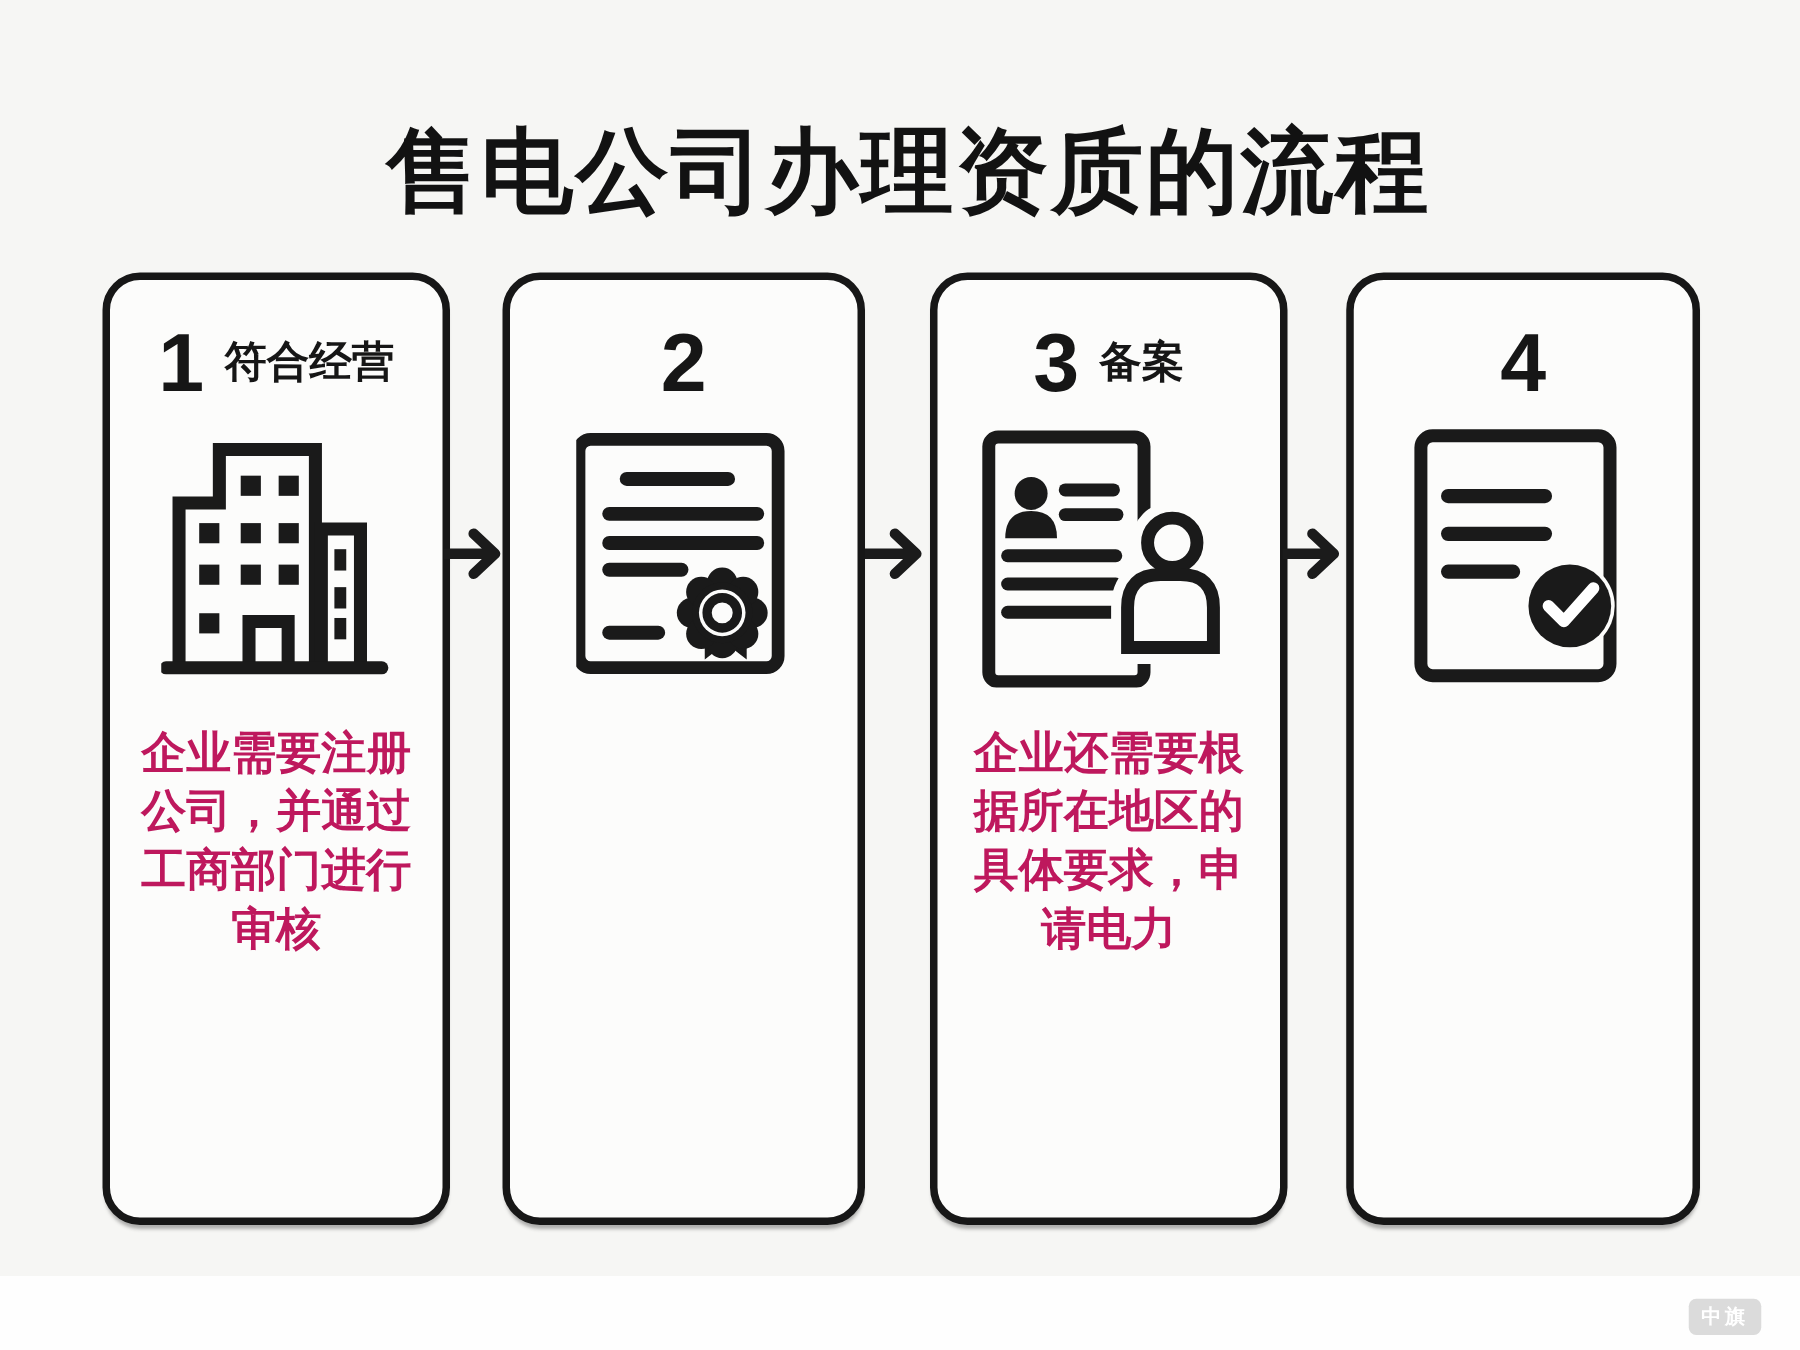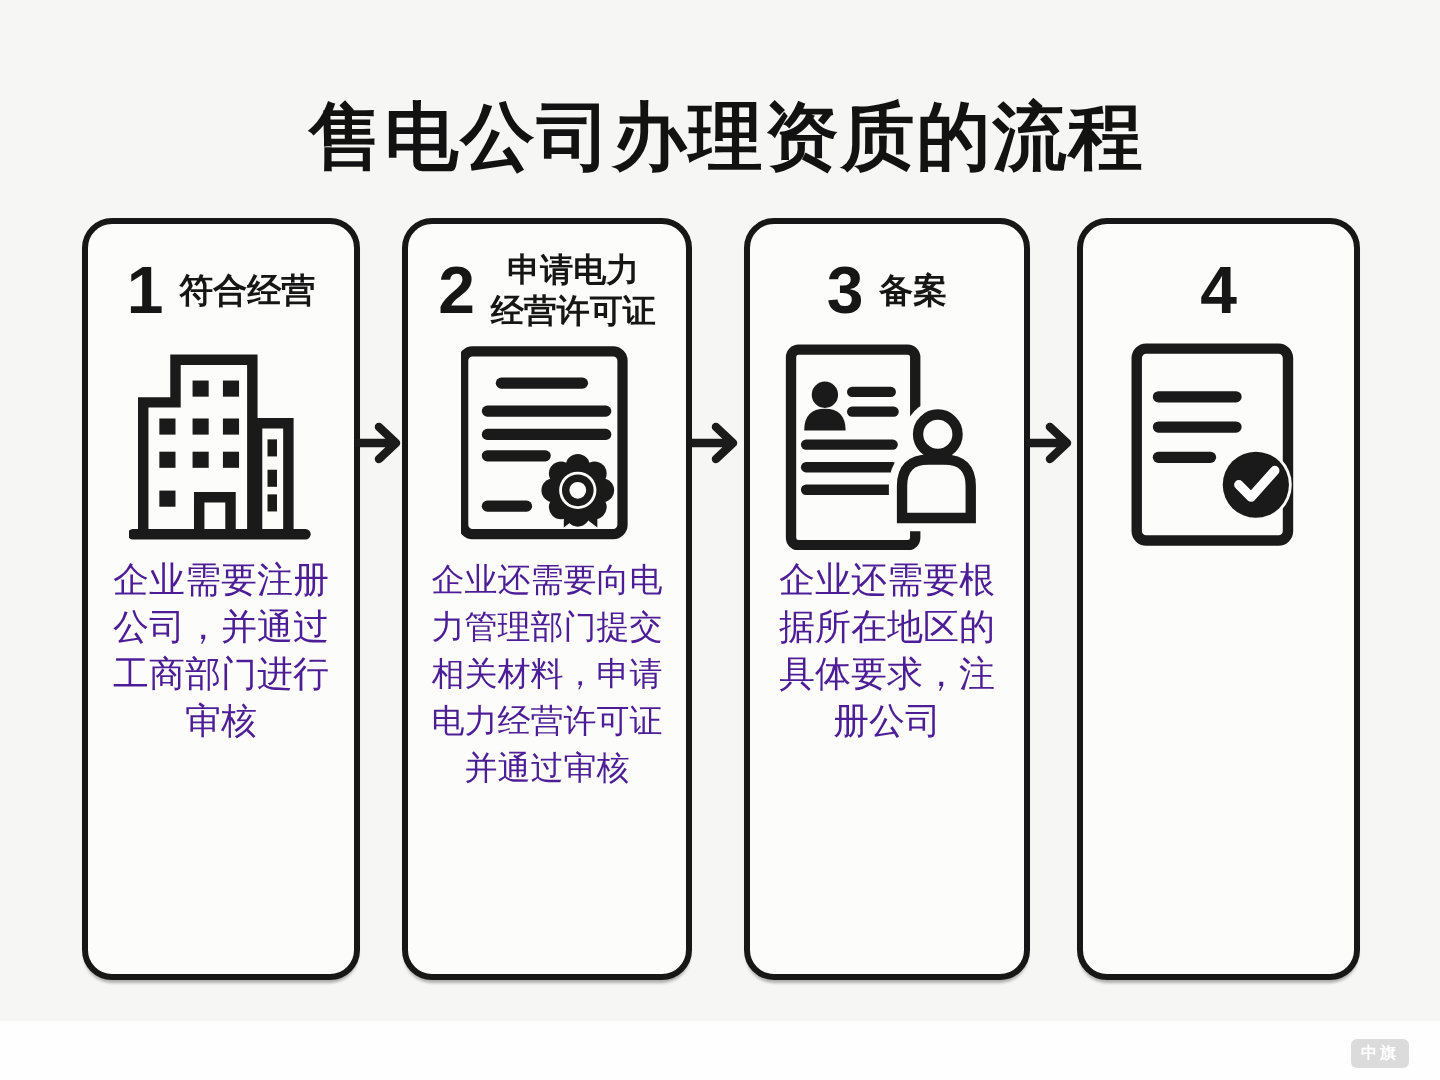--- a/index.html
+++ b/index.html
@@ -29,23 +29,23 @@
     display:flex; align-items:center; justify-content:center;
     gap:16px; height:112px; padding-top:20px;
   }
   .step-number { font-size:66px; font-weight:800; line-height:1; color:#161616; }
   .step-heading { text-align:center; font-size:34px; font-weight:900; line-height:1.25; color:#161616; }
   .card2 .step-heading, .card4 .step-heading { font-size:33px; }
   .icon-wrap {
     height:220px; display:flex; align-items:center; justify-content:center;
   }
   .body-text {
-    padding:0 16px;
-    font-size:36px; font-weight:400; line-height:47px;
-    text-align:center; color:#4c1d95;
+    margin-top:22px; padding:0 16px;
+    font-size:36px; font-weight:700; line-height:47px;
+    text-align:center; color:#be185d;
     word-break:break-all;
   }
   .card2 .body-text { font-size:33px; padding:0 20px; }
   .card3 .body-text { padding:0 22px; }
   .card4 .body-text { text-align:left; padding:0 20px; }
   .arrow { position:absolute; top:422px; width:52px; height:42px; }
   .arrow1 { left:355px; } .arrow2 { left:692px; } .arrow3 { left:1026px; }
   .watermark {
     position:absolute; left:1351px; top:1039px;
     width:58px; height:29px; border-radius:6px;
@@ -91,24 +91,20 @@
       </g>
       <path class="ink-stroke" stroke-width="11" stroke-linecap="round" d="M4,193 H186"></path>
     </svg>
   </div>
   <div class="body-text">企业需要注册公司，并通过工商部门进行审核</div>
 </div>
 
 <div class="card card2">
   <div class="step-header">
     <div class="step-number">2</div>
-    <div class="step-heading">
-      <div>申请电力</div>
-      <div>经营许可证</div>
-    </div>
   </div>
   <div class="icon-wrap">
     <svg width="173" height="205" viewBox="0 0 185 220">
       <rect class="ink-stroke" stroke-width="11" x="2" y="8" width="171" height="196" rx="10"></rect>
       <g class="ink-stroke" stroke-width="12" stroke-linecap="round">
         <path d="M43,42 H130"></path>
         <path d="M28,72 H155"></path>
         <path d="M28,97 H155"></path>
         <path d="M28,120 H90"></path>
         <path d="M28,174 H70"></path>
@@ -122,21 +118,20 @@
         <circle cx="107" cy="139" r="13"></circle>
           <circle cx="143" cy="139" r="13"></circle>
         <circle cx="107" cy="175" r="13"></circle>
           <circle cx="143" cy="175" r="13"></circle>
         <circle cx="125" cy="157" r="26"></circle>
       </g>
       <circle cx="125" cy="157" r="20" fill="#fcfcfb"></circle>
       <circle cx="125" cy="157" r="13" fill="#fcfcfb" stroke="#1a1a1a" stroke-width="8"></circle>
     </svg>
   </div>
-  <div class="body-text">企业还需要向电力管理部门提交相关材料，申请电力经营许可证并通过审核</div>
 </div>
 
 <div class="card card3">
   <div class="step-header">
     <div class="step-number">3</div>
     <div class="step-heading">
       <div>备案</div>
       <div></div>
     </div>
   </div>
@@ -153,21 +148,21 @@
         <path d="M20,156 H112"></path>
       </g>
       <g stroke="#fcfcfb" stroke-width="28" fill="#fcfcfb">
         <circle cx="160" cy="97" r="21"></circle>
         <path d="M122,186 V152 Q122,124 150,124 H167 Q195,124 195,152 V186 Z"></path>
       </g>
       <circle class="ink-stroke" stroke-width="11" cx="160" cy="97" r="21" fill="#fcfcfb"></circle>
       <path class="ink-stroke" stroke-width="11" d="M122,186 V152 Q122,124 150,124 H167 Q195,124 195,152 V186 Z" fill="#fcfcfb"></path>
     </svg>
   </div>
-  <div class="body-text">企业还需要根据所在地区的具体要求，注册公司</div>
+  <div class="body-text">企业还需要根据所在地区的具体要求，申请电力</div>
 </div>
 
 <div class="card card4">
   <div class="step-header">
     <div class="step-number">4</div>
   </div>
   <div class="icon-wrap">
     <svg width="175" height="208" viewBox="0 0 185 220">
       <rect class="ink-stroke" stroke-width="11" x="6" y="7" width="160" height="203" rx="10"></rect>
       <g class="ink-stroke" stroke-width="12" stroke-linecap="round">

